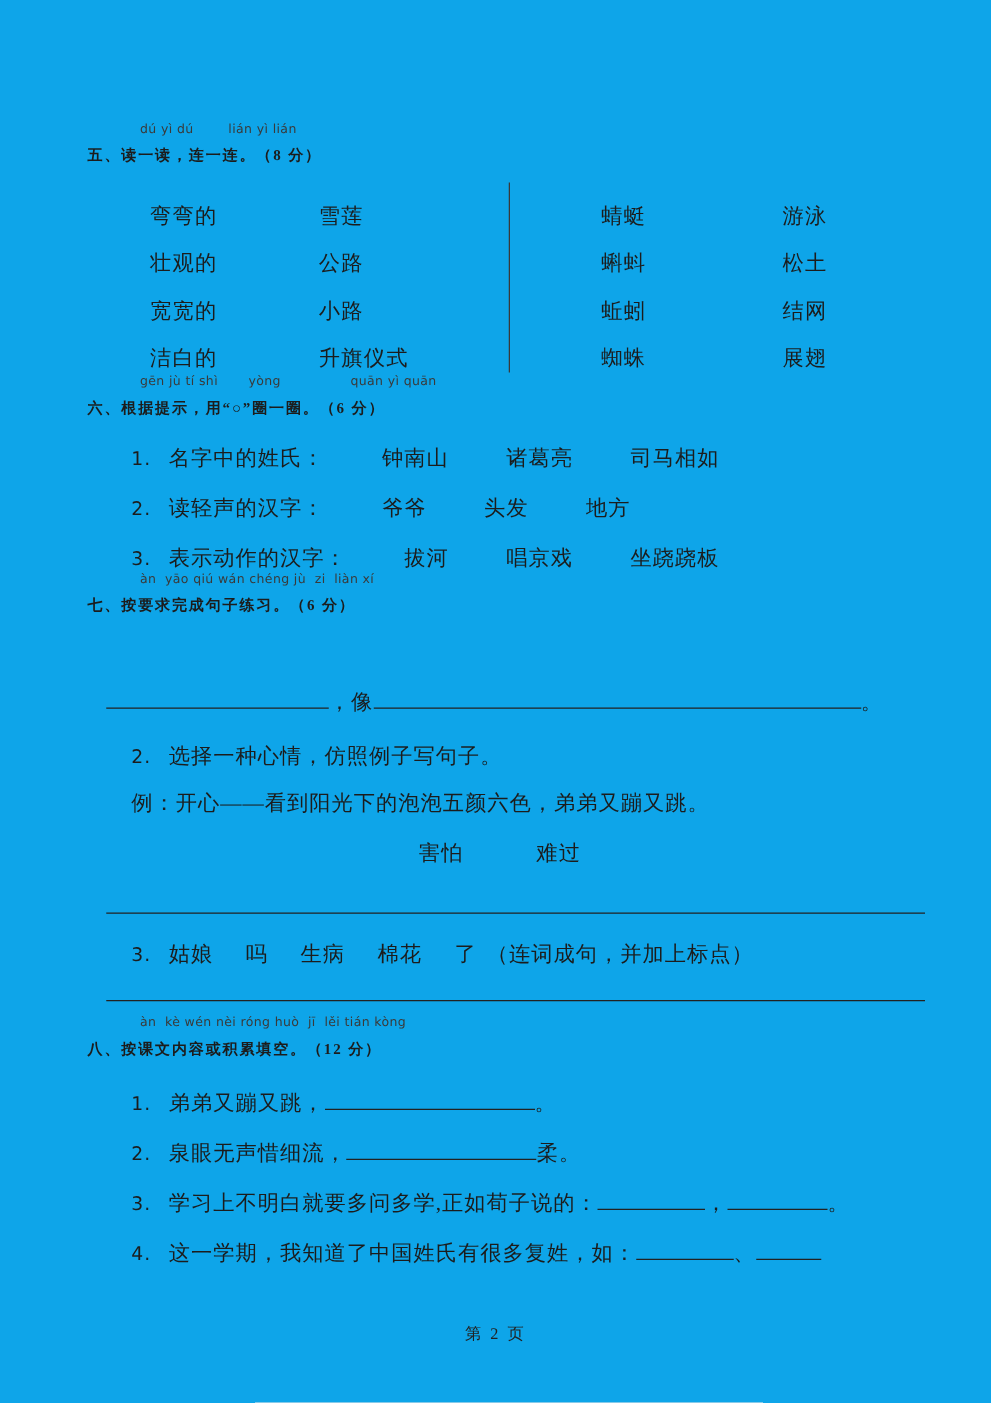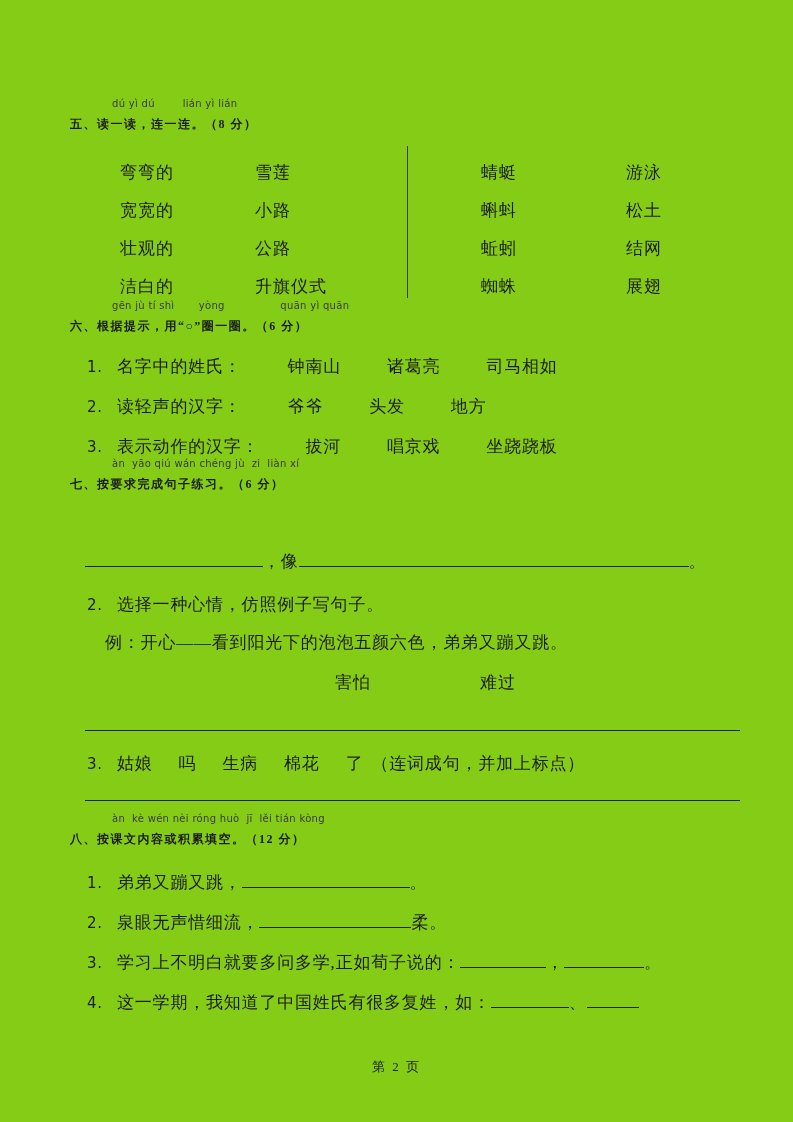--- a/index.html
+++ b/index.html
@@ -1,44 +1,44 @@
 <!DOCTYPE html>
 <html><head>
 <meta charset="utf-8">
 <style>
   html,body{margin:0;padding:0;background:#e8e8e8;}
   .page{
-    position:relative;width:793px;height:1122px;background:#84cc16;
+    position:relative;width:793px;height:1122px;background:#0ea5e9;
     margin:0 auto;overflow:hidden;color:#1c1c1c;
     font-family:"Liberation Serif","DejaVu Serif",serif;
   }
   .sec{position:absolute;left:70px;width:672px;}
   .pinyin{
     font-family:"DejaVu Sans",sans-serif;font-size:10px;color:#3a3a3a;
     white-space:pre;letter-spacing:.3px;margin-left:42px;line-height:12px;
   }
   .sec-title{
     margin:1px 0 0 0;font-size:12px;font-weight:bold;letter-spacing:1.5px;line-height:26px;
   }
   
   .match-wrap{display:flex;margin:9px 0 0 50px;}
   .match-group{display:flex;flex-direction:column;}
   .match-left{width:287px;border-right:1.5px solid #3a3a3a;}
   .match-right{padding-left:73px;flex:1;}
   .match-row{height:38px;display:flex;align-items:flex-end;font-size:17px;letter-spacing:1px;}
   .match-left .ca{width:135px;}
   .match-right .ca{width:145px;margin-top:32px;}
   
-  .s-row{position:absolute;left:17px;font-size:17px;letter-spacing:.8px;line-height:24px;white-space:nowrap;}
+  .s-row{position:absolute;left:35px;font-size:17px;letter-spacing:.8px;line-height:24px;white-space:nowrap;}
   .q-num{display:inline-block;width:30px;font-family:"DejaVu Sans",sans-serif;font-size:15px;}
   .q-opt{margin-left:46px;}
   .blank{display:inline-block;height:15px;border-bottom:1.5px solid #222;}
   .fill-line{position:absolute;left:15px;font-size:17px;letter-spacing:.8px;white-space:nowrap;}
   .answer-rule{position:absolute;left:15px;right:2px;border-bottom:1.5px solid #222;height:0;}
-  .choices{position:absolute;left:265px;display:flex;gap:109px;font-size:17px;letter-spacing:1px;}
+  .choices{position:absolute;left:265px;display:flex;gap:58px;font-size:17px;letter-spacing:1px;}
   .example-line{position:absolute;left:35px;font-size:17px;letter-spacing:.8px;white-space:nowrap;font-family:Liberation Serif, serif;}
   .word{margin-right:26px;}
   .word:last-child{margin-right:8px;}
   .footer{
     position:absolute;top:1058px;left:0;width:100%;text-align:center;
     font-size:13px;letter-spacing:2px;color:#222;
   }
 </style>
 </head>
 <body>
@@ -48,26 +48,26 @@
   <section class="sec" style="top:98px;height:200px;">
     <div class="pinyin">dú yì dú        lián yì lián</div>
     <h2 class="sec-title">五、读一读，连一连。（8 分）</h2>
     <div class="match-wrap">
       <div class="match-group match-left">
           <div class="match-row">
             <span class="ca">弯弯的</span>
             <span class="cb">雪莲</span>
           </div>
           <div class="match-row">
+            <span class="ca">壮观的</span>
+            <span class="cb">公路</span>
+          </div>
+          <div class="match-row">
             <span class="ca">宽宽的</span>
             <span class="cb">小路</span>
-          </div>
-          <div class="match-row">
-            <span class="ca">壮观的</span>
-            <span class="cb">公路</span>
           </div>
           <div class="match-row">
             <span class="ca">洁白的</span>
             <span class="cb">升旗仪式</span>
           </div>
         </div>
       <div class="match-group match-right">
           <div class="match-row">
             <span class="ca">蜻蜓</span>
             <span class="cb">游泳</span>

